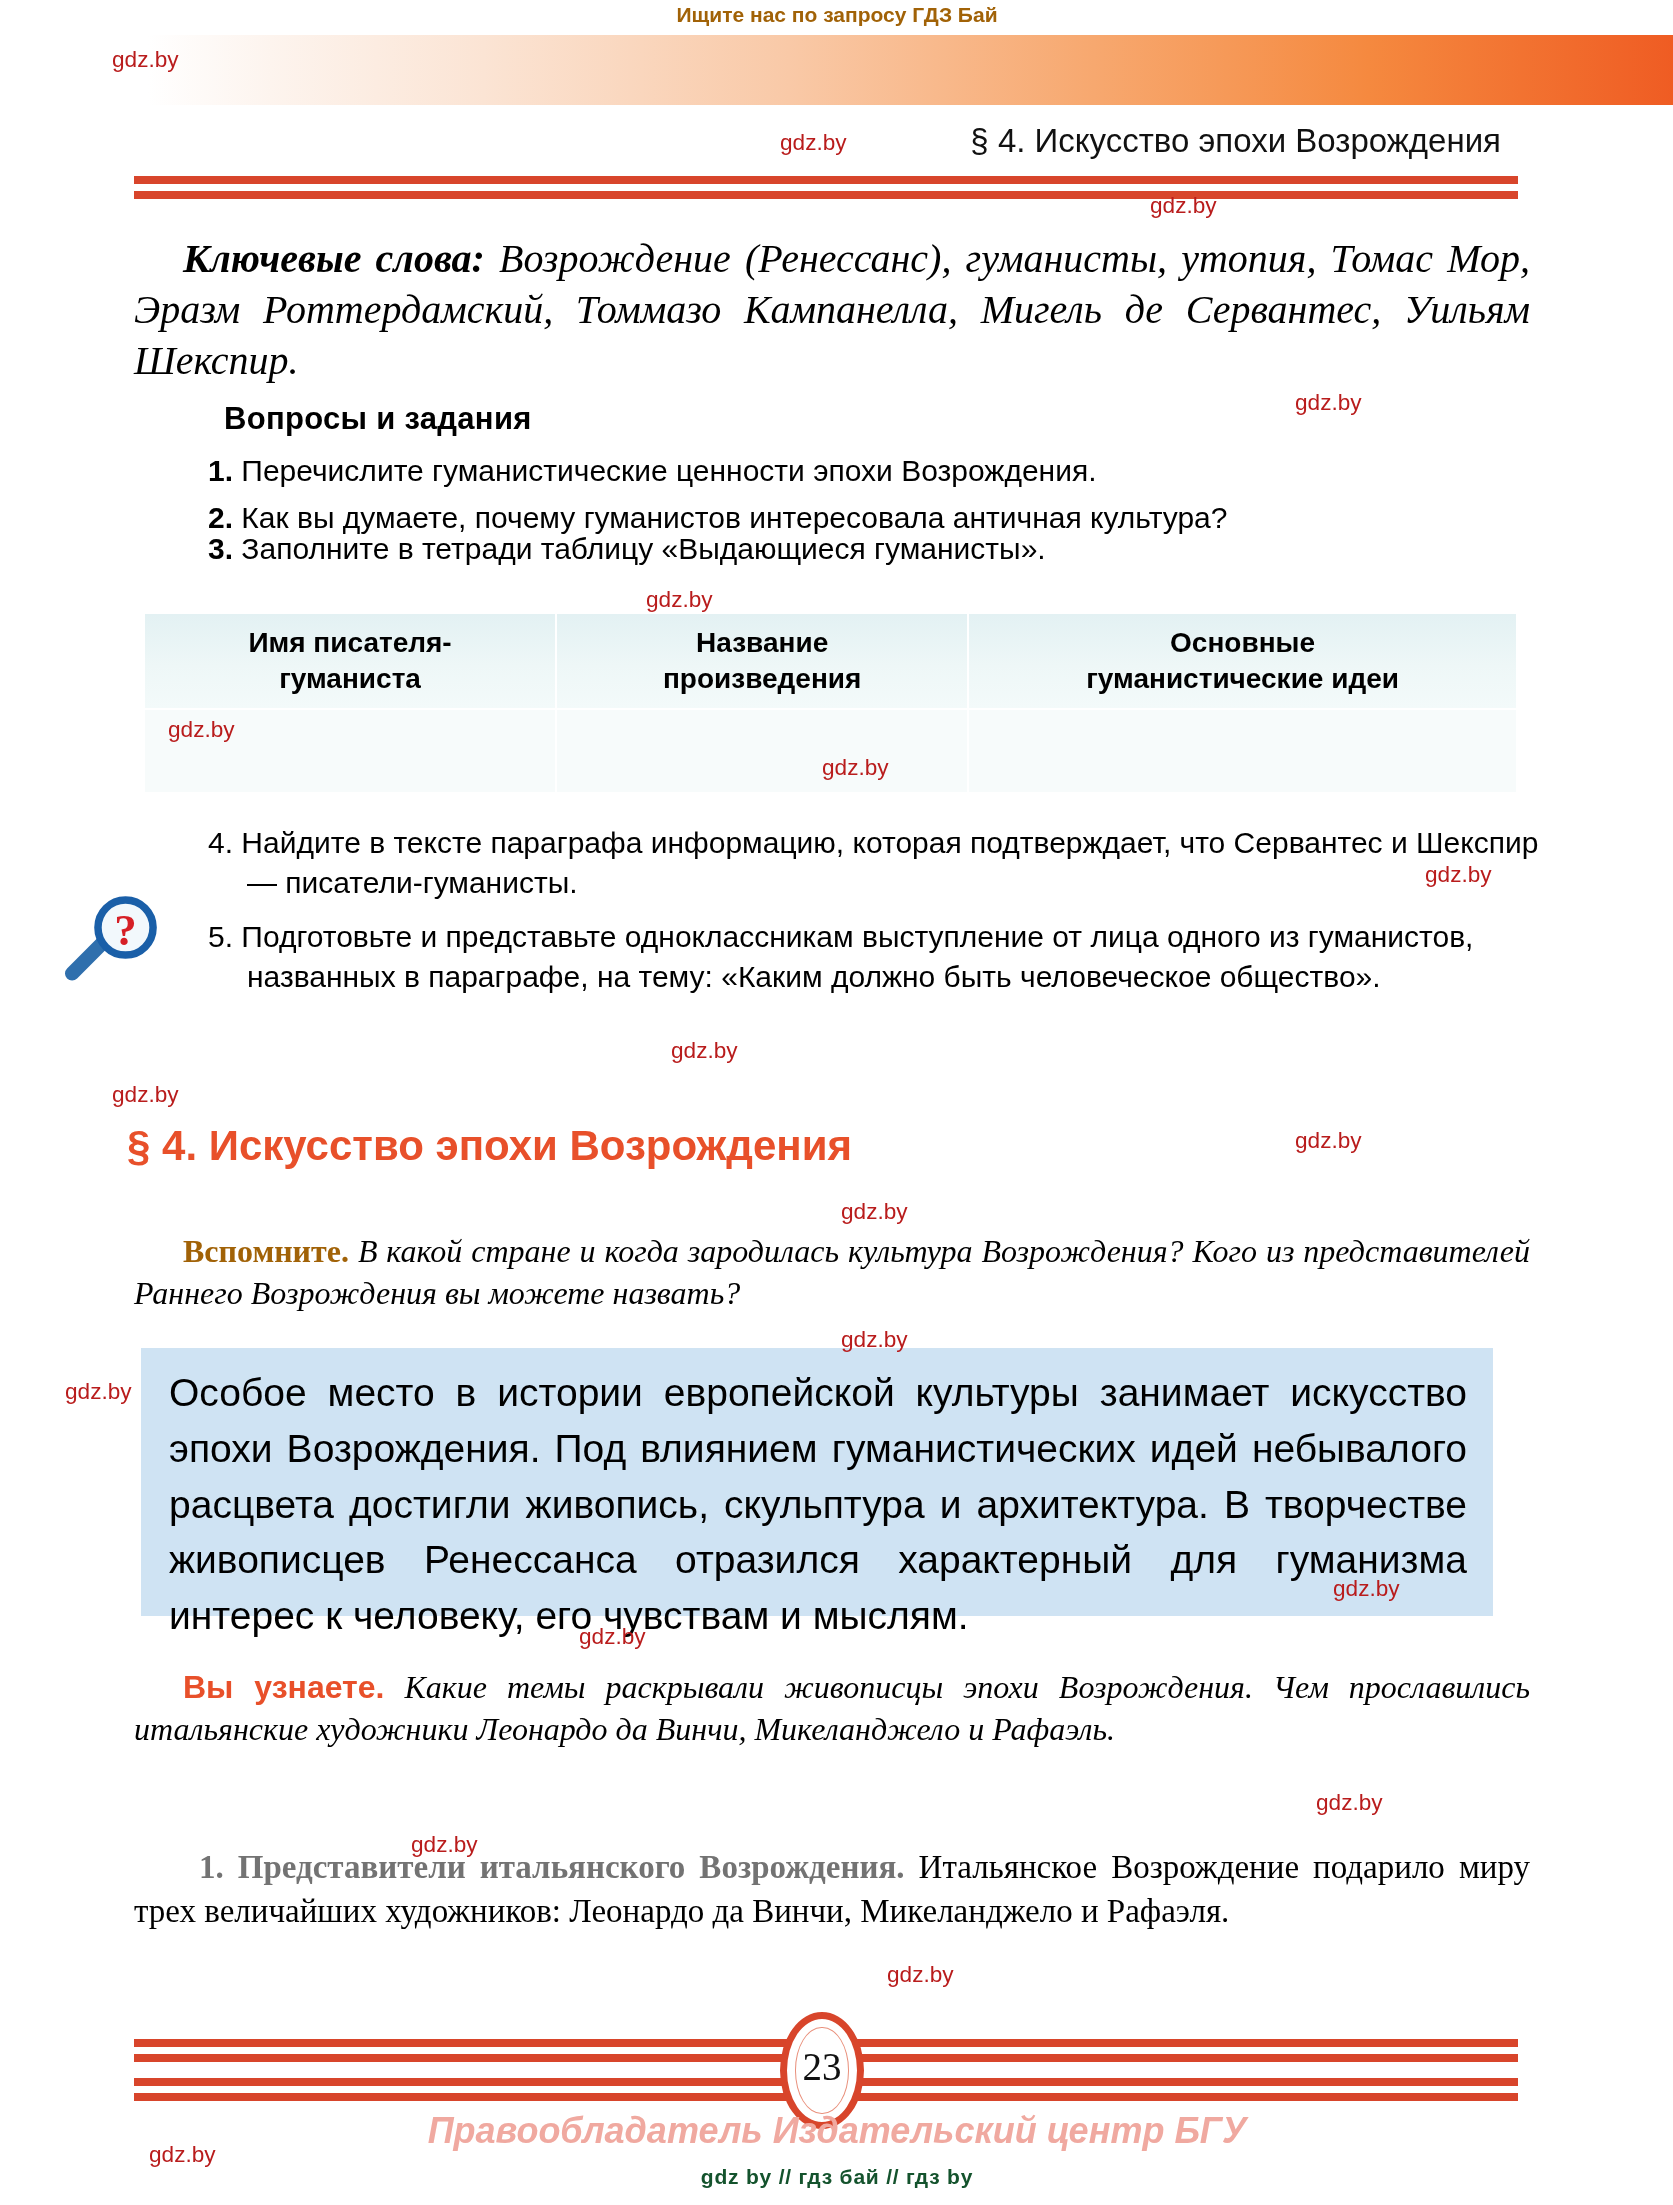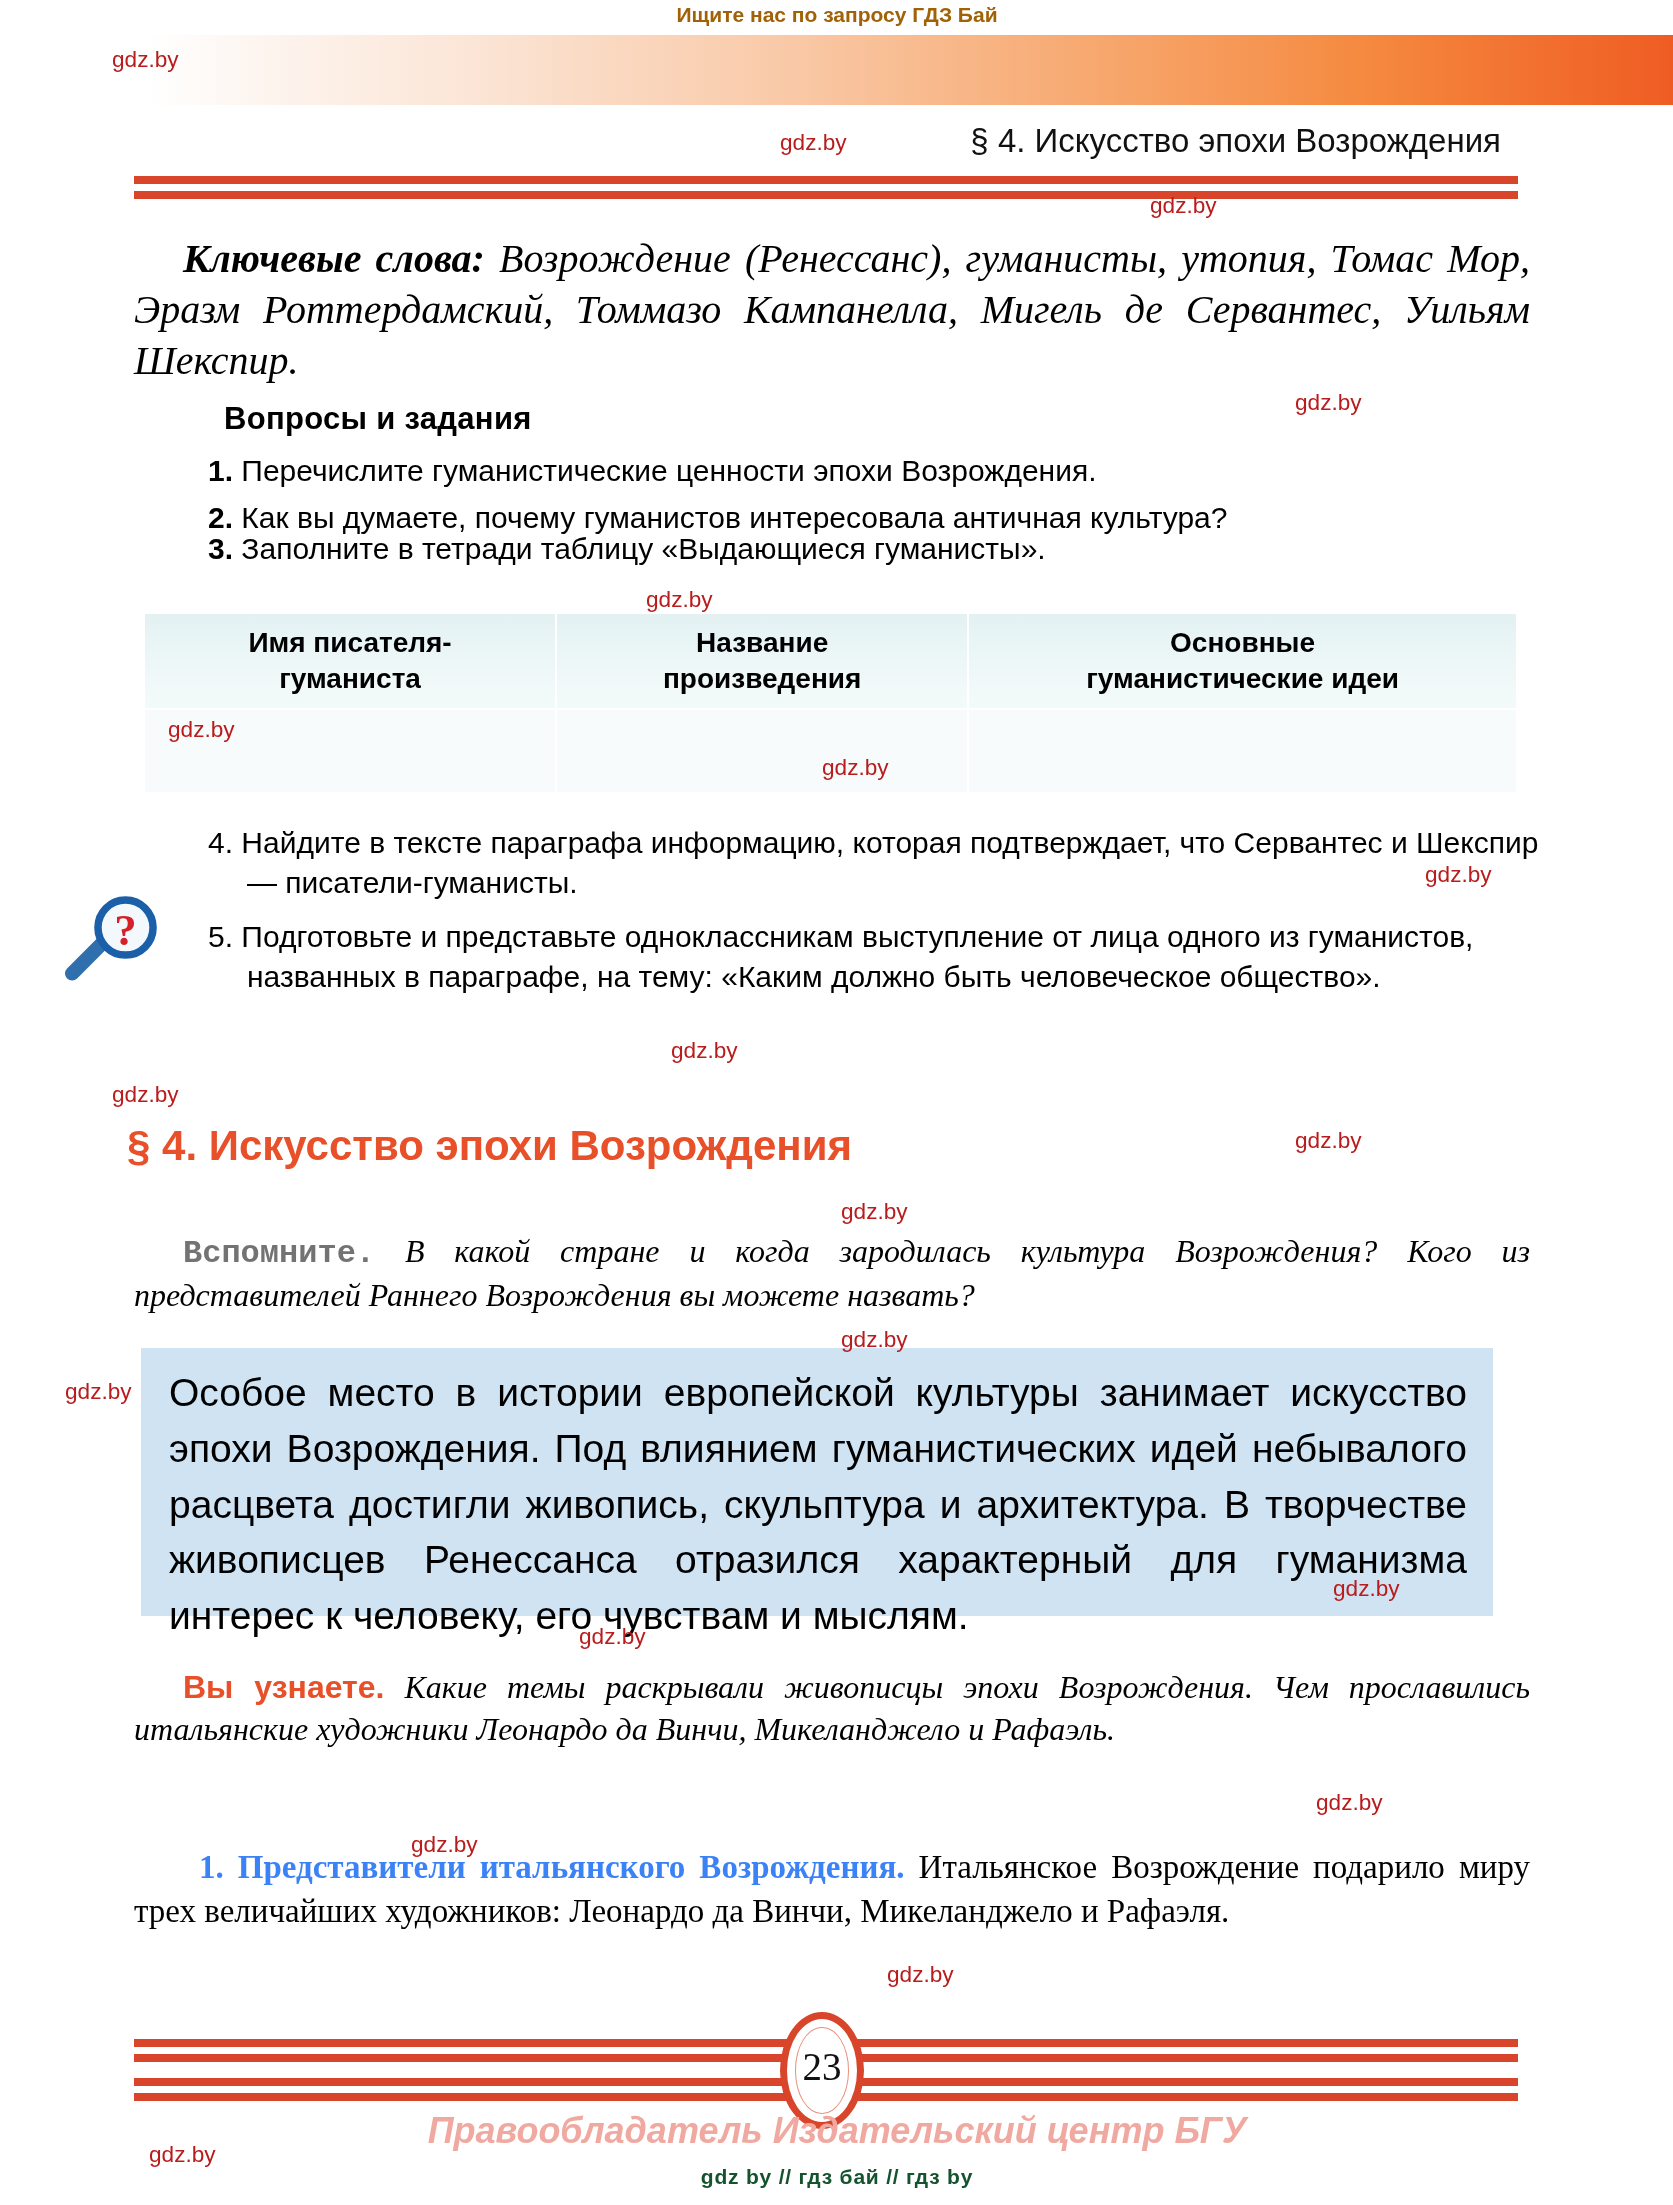--- a/index.html
+++ b/index.html
@@ -172,24 +172,24 @@
     left: 134px;
     width: 1396px;
     font-family: "Liberation Serif", serif;
     font-style: italic;
     font-size: 32px;
     line-height: 1.3;
     text-align: justify;
     text-indent: 49px;
   }
   .recall .lead {
-    font-family: Liberation Mono, monospace;
+    font-family: Liberation Serif, serif;
     font-style: normal;
     font-weight: bold;
-    color: #737373;
+    color: #a16207;
   }
 
   
   .callout {
     position: absolute;
     top: 1348px;
     left: 141px;
     width: 1352px;
     height: 268px;
     background: #cfe3f3;
@@ -229,21 +229,21 @@
     left: 134px;
     width: 1396px;
     font-family: "Liberation Serif", serif;
     font-size: 33px;
     line-height: 1.33;
     text-align: justify;
     text-indent: 65px;
   }
   .body-para .lead {
     font-weight: bold;
-    color: #3b82f6;
+    color: #737373;
   }
 
   
   .frule {
     position: absolute;
     left: 134px;
     width: 1384px;
     height: 7.5px;
     background: #d8452b;
   }

